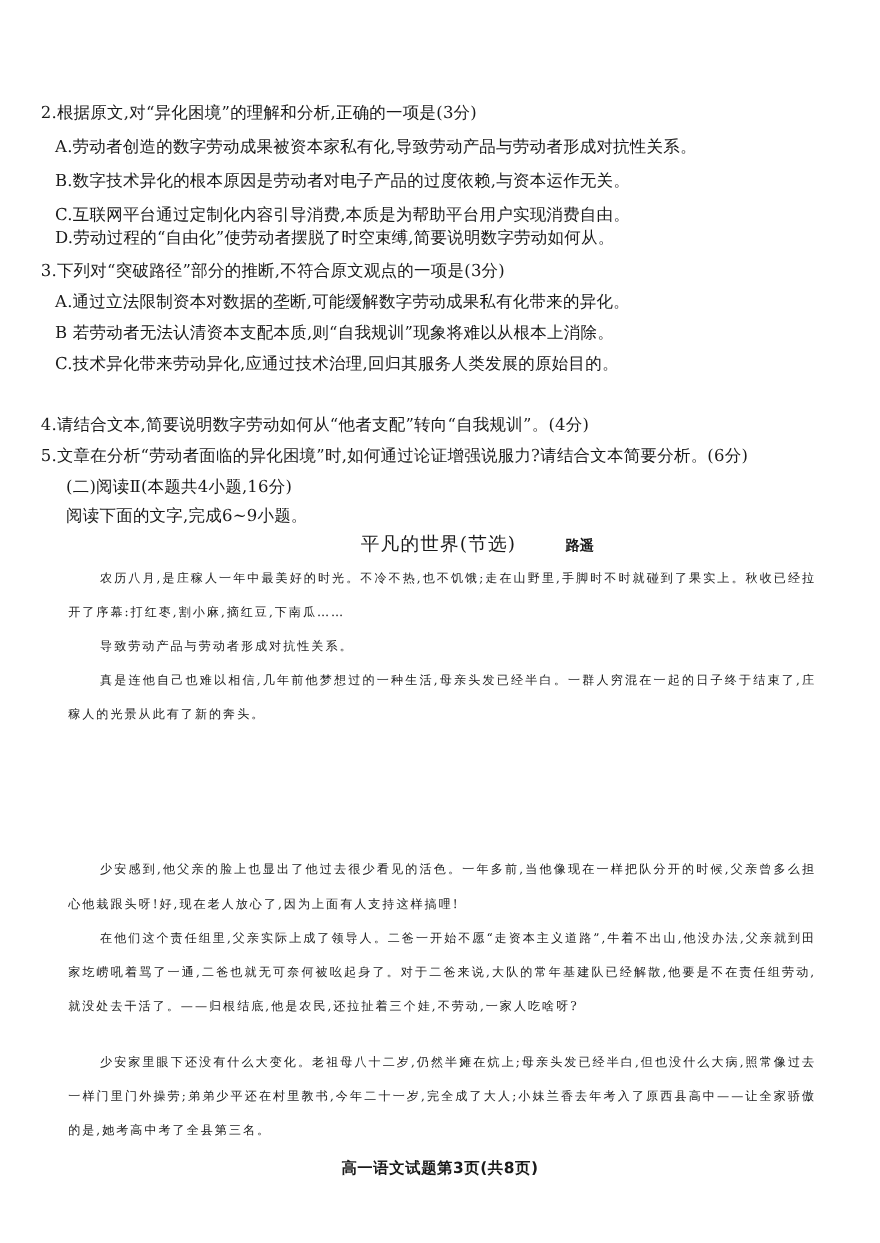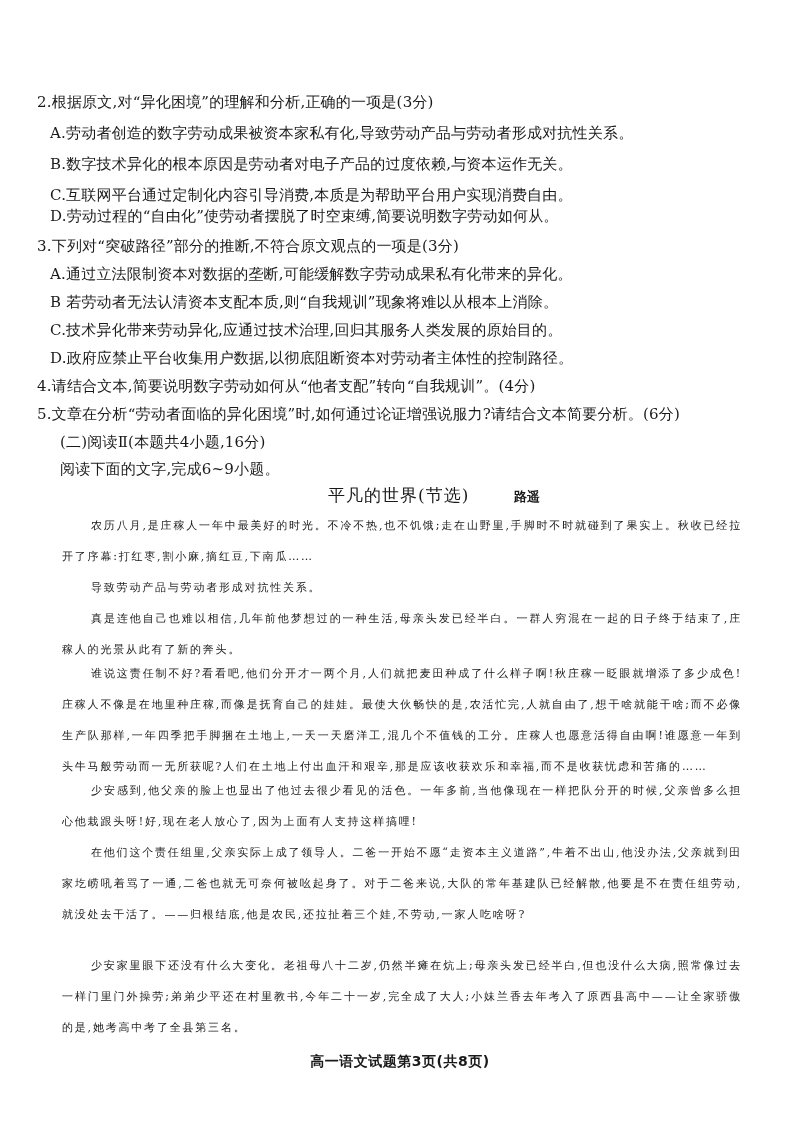--- a/index.html
+++ b/index.html
@@ -80,35 +80,33 @@
   <div class="line q-stem" style="top:92px">2.根据原文,对“异化困境”的理解和分析,正确的一项是(3分)</div>
   <div class="line q-opt" style="top:123px">A.劳动者创造的数字劳动成果被资本家私有化,导致劳动产品与劳动者形成对抗性关系。</div>
   <div class="line q-opt" style="top:154px">B.数字技术异化的根本原因是劳动者对电子产品的过度依赖,与资本运作无关。</div>
   <div class="line q-opt" style="top:185px">C.互联网平台通过定制化内容引导消费,本质是为帮助平台用户实现消费自由。</div>
   <div class="line q-opt" style="top:206px">D.劳动过程的“自由化”使劳动者摆脱了时空束缚,简要说明数字劳动如何从。</div>
 
   <div class="line q-stem" style="top:236px">3.下列对“突破路径”部分的推断,不符合原文观点的一项是(3分)</div>
   <div class="line q-opt" style="top:264px">A.通过立法限制资本对数据的垄断,可能缓解数字劳动成果私有化带来的异化。</div>
   <div class="line q-opt" style="top:292px">B 若劳动者无法认清资本支配本质,则“自我规训”现象将难以从根本上消除。</div>
   <div class="line q-opt" style="top:320px">C.技术异化带来劳动异化,应通过技术治理,回归其服务人类发展的原始目的。</div>
-  <div class="line q-opt" style="top:348px">D.政府应禁止平台收集用户数据,以彻底阻断资本对劳动者主体性的控制路径。</div>
 
   <div class="line q-stem" style="top:376px">4.请结合文本,简要说明数字劳动如何从“他者支配”转向“自我规训”。(4分)</div>
   <div class="line q-stem" style="top:404px">5.文章在分析“劳动者面临的异化困境”时,如何通过论证增强说服力?请结合文本简要分析。(6分)</div>
 
   <div class="line q-opt" style="top:432px; left:60px">(二)阅读Ⅱ(本题共4小题,16分)</div>
   <div class="line q-opt" style="top:459px; left:60px">阅读下面的文字,完成6~9小题。</div>
 
   <div class="passage-title">平凡的世界(节选)</div>
   <div class="passage-author">路遥</div>
 
   <p class="body-text" style="top:510px">农历八月,是庄稼人一年中最美好的时光。不冷不热,也不饥饿;走在山野里,手脚时不时就碰到了果实上。秋收已经拉开了序幕:打红枣,割小麻,摘红豆,下南瓜……</p>
   <p class="body-text" style="top:572px">导致劳动产品与劳动者形成对抗性关系。</p>
   <p class="body-text" style="top:603px">真是连他自己也难以相信,几年前他梦想过的一种生活,母亲头发已经半白。一群人穷混在一起的日子终于结束了,庄稼人的光景从此有了新的奔头。</p>
-  <p class="body-text" style="top:658px">谁说这责任制不好?看看吧,他们分开才一两个月,人们就把麦田种成了什么样子啊!秋庄稼一眨眼就增添了多少成色!庄稼人不像是在地里种庄稼,而像是抚育自己的娃娃。最使大伙畅快的是,农活忙完,人就自由了,想干啥就能干啥;而不必像生产队那样,一年四季把手脚捆在土地上,一天一天磨洋工,混几个不值钱的工分。庄稼人也愿意活得自由啊!谁愿意一年到头牛马般劳动而一无所获呢?人们在土地上付出血汗和艰辛,那是应该收获欢乐和幸福,而不是收获忧虑和苦痛的……</p>
   <p class="body-text" style="top:775px">少安感到,他父亲的脸上也显出了他过去很少看见的活色。一年多前,当他像现在一样把队分开的时候,父亲曾多么担心他栽跟头呀!好,现在老人放心了,因为上面有人支持这样搞哩!</p>
   <p class="body-text" style="top:837px">在他们这个责任组里,父亲实际上成了领导人。二爸一开始不愿“走资本主义道路”,牛着不出山,他没办法,父亲就到田家圪崂吼着骂了一通,二爸也就无可奈何被吆起身了。对于二爸来说,大队的常年基建队已经解散,他要是不在责任组劳动,就没处去干活了。——归根结底,他是农民,还拉扯着三个娃,不劳动,一家人吃啥呀?</p>
   <p class="body-text" style="top:950px">少安家里眼下还没有什么大变化。老祖母八十二岁,仍然半瘫在炕上;母亲头发已经半白,但也没什么大病,照常像过去一样门里门外操劳;弟弟少平还在村里教书,今年二十一岁,完全成了大人;小妹兰香去年考入了原西县高中——让全家骄傲的是,她考高中考了全县第三名。</p>
 
   <div class="footer">
     <span>高一语文试题</span><span>第3页(共8页)</span>
   </div>
 
 </div>
 

